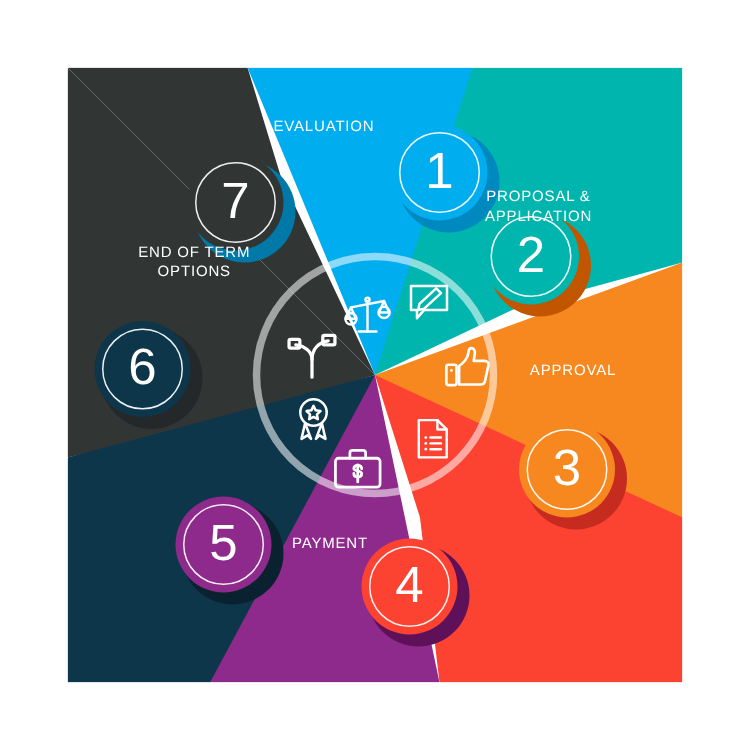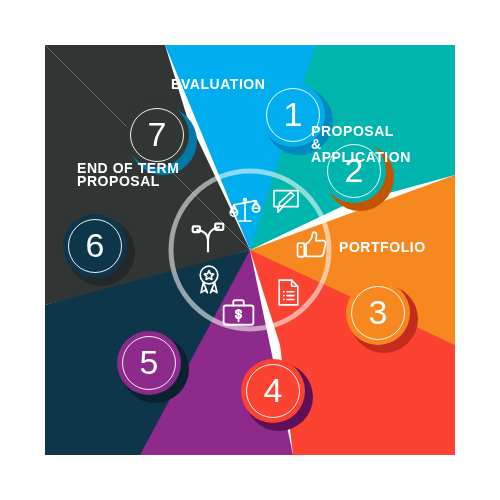--- a/index.html
+++ b/index.html
@@ -27,25 +27,25 @@
     position: absolute;
     left: 0;
     top: 0;
     width: 410px;
     height: 410px;
     display: block;
   }
   .label {
     position: absolute;
     color: #ffffff;
-    font-weight: bold;
-    font-size: 14px;
+    font-weight: normal;
+    font-size: 10px;
     letter-spacing: 0.55px;
     line-height: 13px;
-    text-align: left;
+    text-align: center;
     white-space: pre-line;
     user-select: none;
   }
   .numcircle {
     position: absolute;
     border-radius: 50%;
     box-sizing: border-box;
     display: flex;
     align-items: center;
     justify-content: center;
@@ -228,18 +228,19 @@
       <span class="num">6</span>
     </div>
     <div class="numcircle" style="left:80px; top:58px; width:64px; height:64px; background:#313635;">
       <span class="ring"></span>
       <span class="num">7</span>
     </div>
 
     <div class="label" style="left:126px; top:33px; width:90px;">EVALUATION</div>
     <div class="label" style="left:266px; top:80px; width:96px;">PROPOSAL &amp;
 APPLICATION</div>
-    <div class="label" style="left:294px; top:196px; width:86px;">PORTFOLIO</div>
+    <div class="label" style="left:294px; top:196px; width:86px;">APPROVAL</div>
+    <div class="label" style="left:135px; top:311px; width:80px;">PAYMENT</div>
     <div class="label" style="left:32px; top:117px; width:105px;">END OF TERM
-PROPOSAL</div>
+OPTIONS</div>
 
   </div>
 </div>
 
 </body></html>

